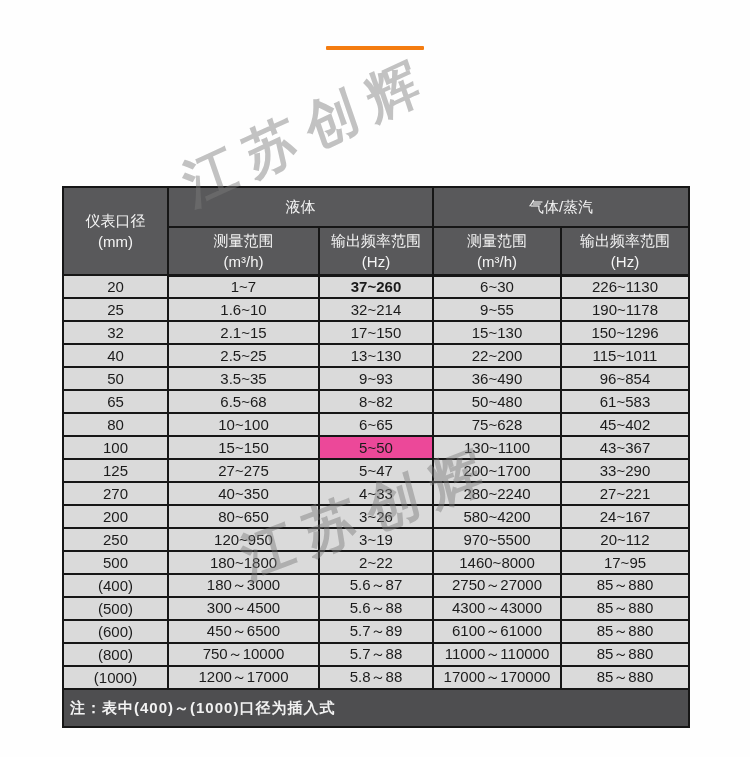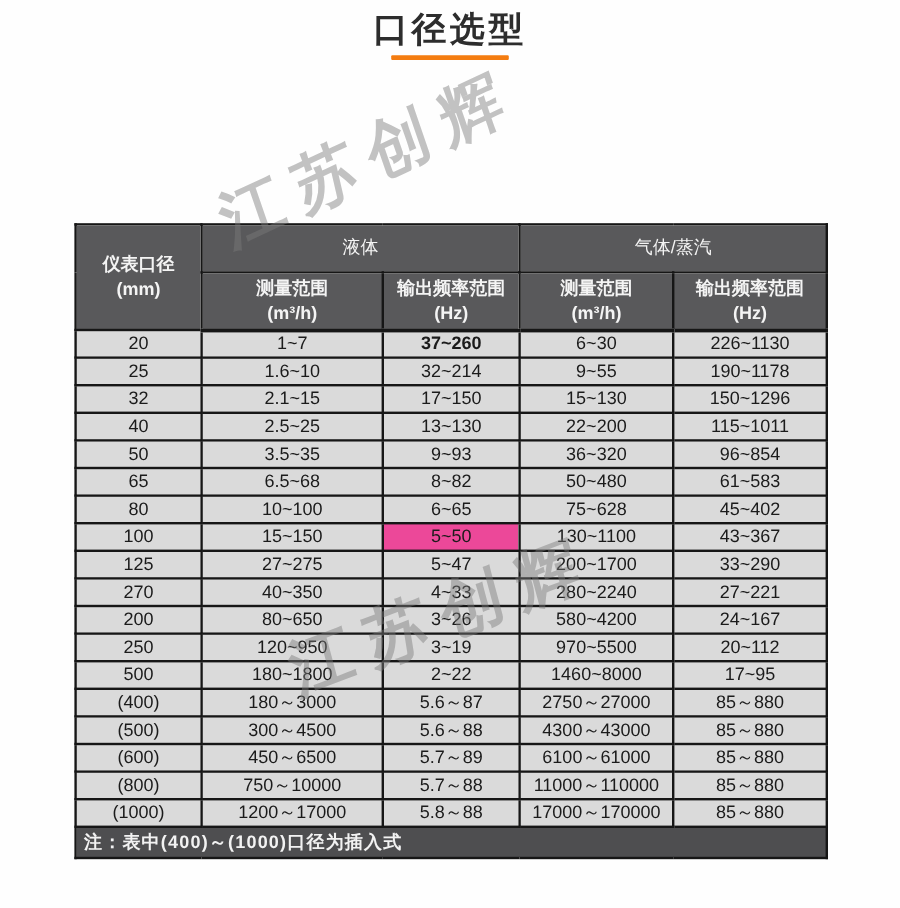--- a/index.html
+++ b/index.html
@@ -40,40 +40,39 @@
     border: 2px solid #161616; text-align: center; vertical-align: middle;
     overflow: hidden; white-space: nowrap;
   }
   .range-table thead th {
     color: #f4f4f4; font-weight: 500; font-size: 15px; line-height: 20px;
   }
   .range-table thead tr.grp-row th { height: 40px; }
   .range-table thead tr.sub-row th { height: 48px; border-bottom-width: 3px; }
   .range-table td { height: 23px; font-size: 15px; }
   .range-table .note-cell {
-    text-align: left; padding-left: 6px; height: 26px;
+    text-align: left; padding-left: 6px; height: 38px;
     color: #f2f2f2; font-weight: 600; font-size: 15px; letter-spacing: 1px;
   }
-  .hdr-2line { display: block; line-height: 21px; font-weight: bold; }
+  .hdr-2line { display: block; line-height: 21px; }
 
   .watermark {
     position: absolute; z-index: 20; pointer-events: none;
     font-size: 54px; font-weight: 600; letter-spacing: 13px;
     color: rgba(122,122,122,0.45); white-space: nowrap;
     transform-origin: 0 50%;
   }
   .wm-1 { left: 186px; top: 152px; transform: rotate(-25deg) skewX(-6deg); }
   .wm-2 { left: 243px; top: 525px; transform: rotate(-21deg) skewX(-6deg); }
 </style>
 </head>
 <body>
 
 <div class="page">
 
-  <h1 class="page-title">口径选型</h1>
   <div class="title-underline" style="background: rgb(244, 124, 16);"></div>
 
 
 
   <table class="range-table">
     <colgroup>
       <col style="width:105px">
       <col style="width:151px">
       <col style="width:114px">
       <col style="width:128px">
@@ -133,21 +132,21 @@
           <td style="background: rgb(218, 218, 218);">40</td>
           <td style="background: rgb(218, 218, 218);">2.5~25</td>
           <td style="background: rgb(218, 218, 218);">13~130</td>
           <td style="background: rgb(218, 218, 218);">22~200</td>
           <td style="background: rgb(218, 218, 218);">115~1011</td>
         </tr>
         <tr>
           <td style="background: rgb(218, 218, 218);">50</td>
           <td style="background: rgb(218, 218, 218);">3.5~35</td>
           <td style="background: rgb(218, 218, 218);">9~93</td>
-          <td style="background: rgb(218, 218, 218);">36~320</td>
+          <td style="background: rgb(218, 218, 218);">36~490</td>
           <td style="background: rgb(218, 218, 218);">96~854</td>
         </tr>
         <tr>
           <td style="background: rgb(218, 218, 218);">65</td>
           <td style="background: rgb(218, 218, 218);">6.5~68</td>
           <td style="background: rgb(218, 218, 218);">8~82</td>
           <td style="background: rgb(218, 218, 218);">50~480</td>
           <td style="background: rgb(218, 218, 218);">61~583</td>
         </tr>
         <tr>

